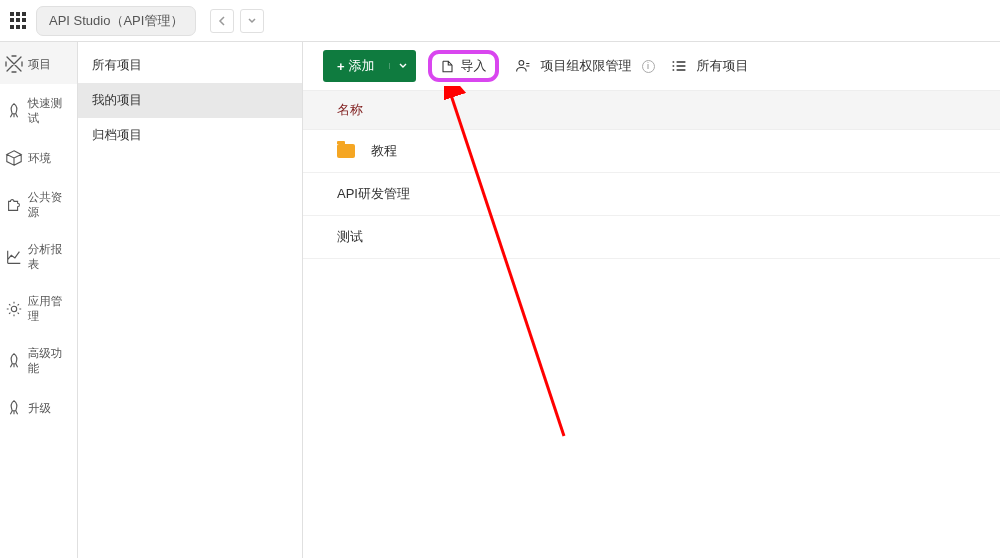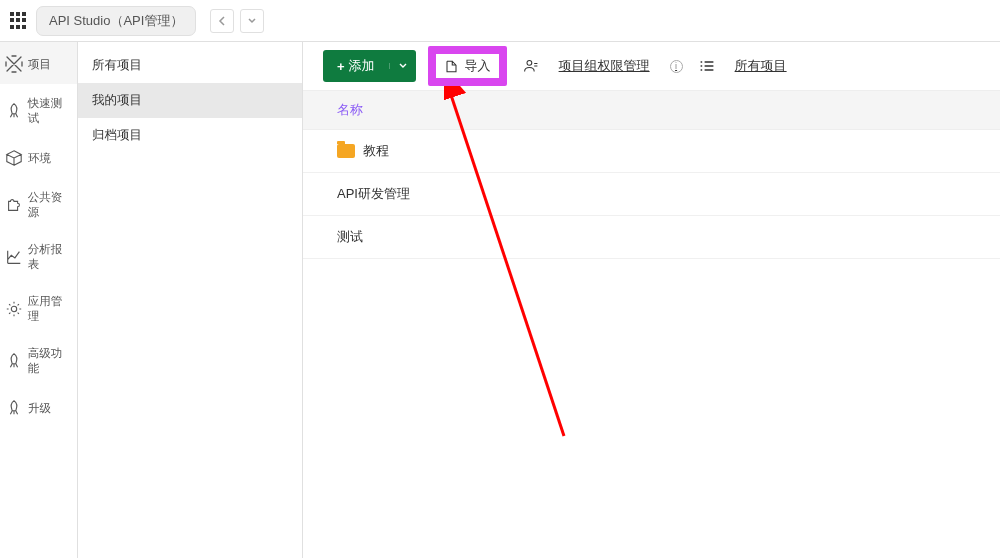--- a/index.html
+++ b/index.html
@@ -144,32 +144,31 @@
   }
   .btn-import {
     display: flex;
     align-items: center;
     gap: 6px;
     padding: 6px 10px;
     color: #333;
     cursor: pointer;
   }
   .btn-import-highlight {
-    border: 8px solid #d946ef;
-    border-radius: 2px;
+    border: 4px solid #d946ef;
+    border-radius: 11px;
     padding: 3px 8px;
     margin-left: -4px;
   }
   .toolbar-item {
     display: flex;
     align-items: center;
-    gap: 20px;
+    gap: 10px;
     color: #333;
     cursor: pointer;
-    text-decoration: underline;
   }
   .info-badge {
     border: 1px solid #aaa;
     border-radius: 50%;
     width: 13px;
     height: 13px;
     display: flex;
     align-items: center;
     justify-content: center;
     font-size: 9px;
@@ -177,32 +176,32 @@
   }
   .section-title {
     padding: 10px 34px;
     font-size: 13px;
     color: #333;
   }
   .column-header {
     background: #f5f5f5;
     padding: 10px 34px;
     font-size: 13px;
-    color: #8b5cf6;
+    color: #7f1d1d;
     border-top: 1px solid #eee;
     border-bottom: 1px solid #eee;
   }
   .file-row {
     padding: 12px 34px;
     font-size: 13px;
     color: #333;
     border-bottom: 1px solid #f0f0f0;
     display: flex;
     align-items: center;
-    gap: 8px;
+    gap: 16px;
   }
   .folder-icon {
     width: 18px;
     height: 14px;
     background: #f5a623;
     border-radius: 2px;
     position: relative;
   }
   .folder-icon::before {
     content: "";

